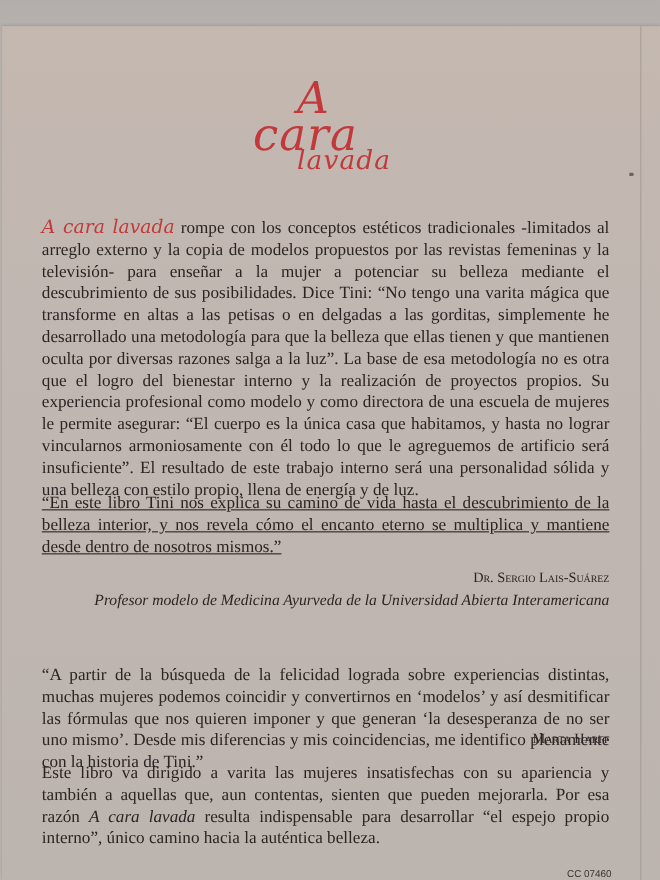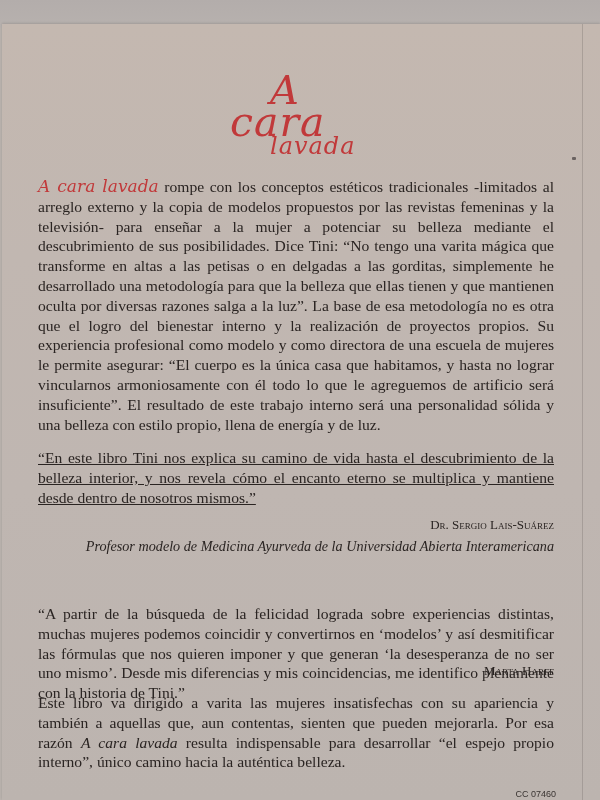--- a/index.html
+++ b/index.html
@@ -62,21 +62,21 @@
     .text {
       position: absolute;
       left: 38px;
       width: 516px;
       color: #2a2422;
       font-family: "Liberation Serif", serif;
       font-size: 15.6px;
       line-height: 19.8px;
       text-align: justify;
     }
-    .p1 { top: 177px; }
+    .p1 { top: 198px; }
     .p1 .lead {
       color: #c1393a;
       font-style: italic;
       font-size: 17px;
       font-family: "DejaVu Serif", serif;
     }
     .q1 { top: 448px; text-decoration: underline; }
     .q2 { top: 604px; }
     .p2 { top: 693px; }
     .attrib {

